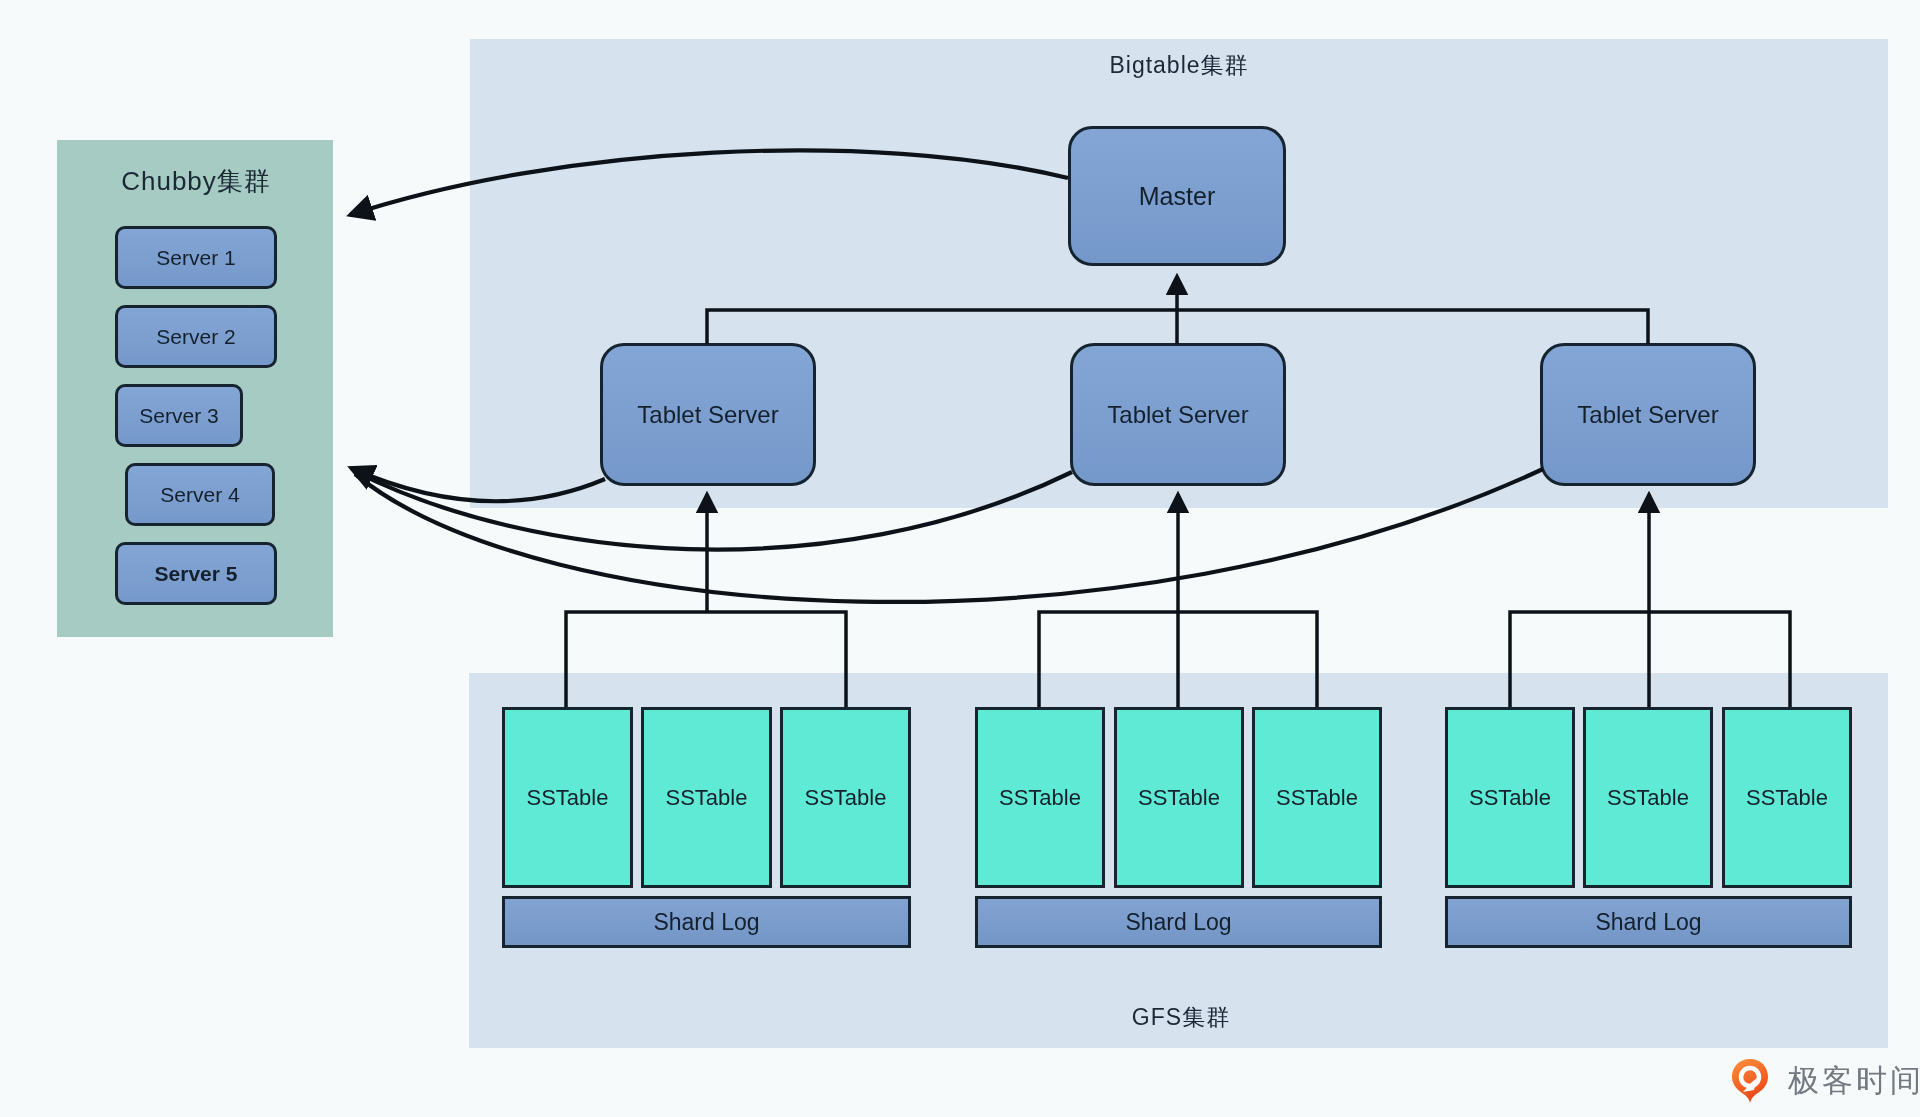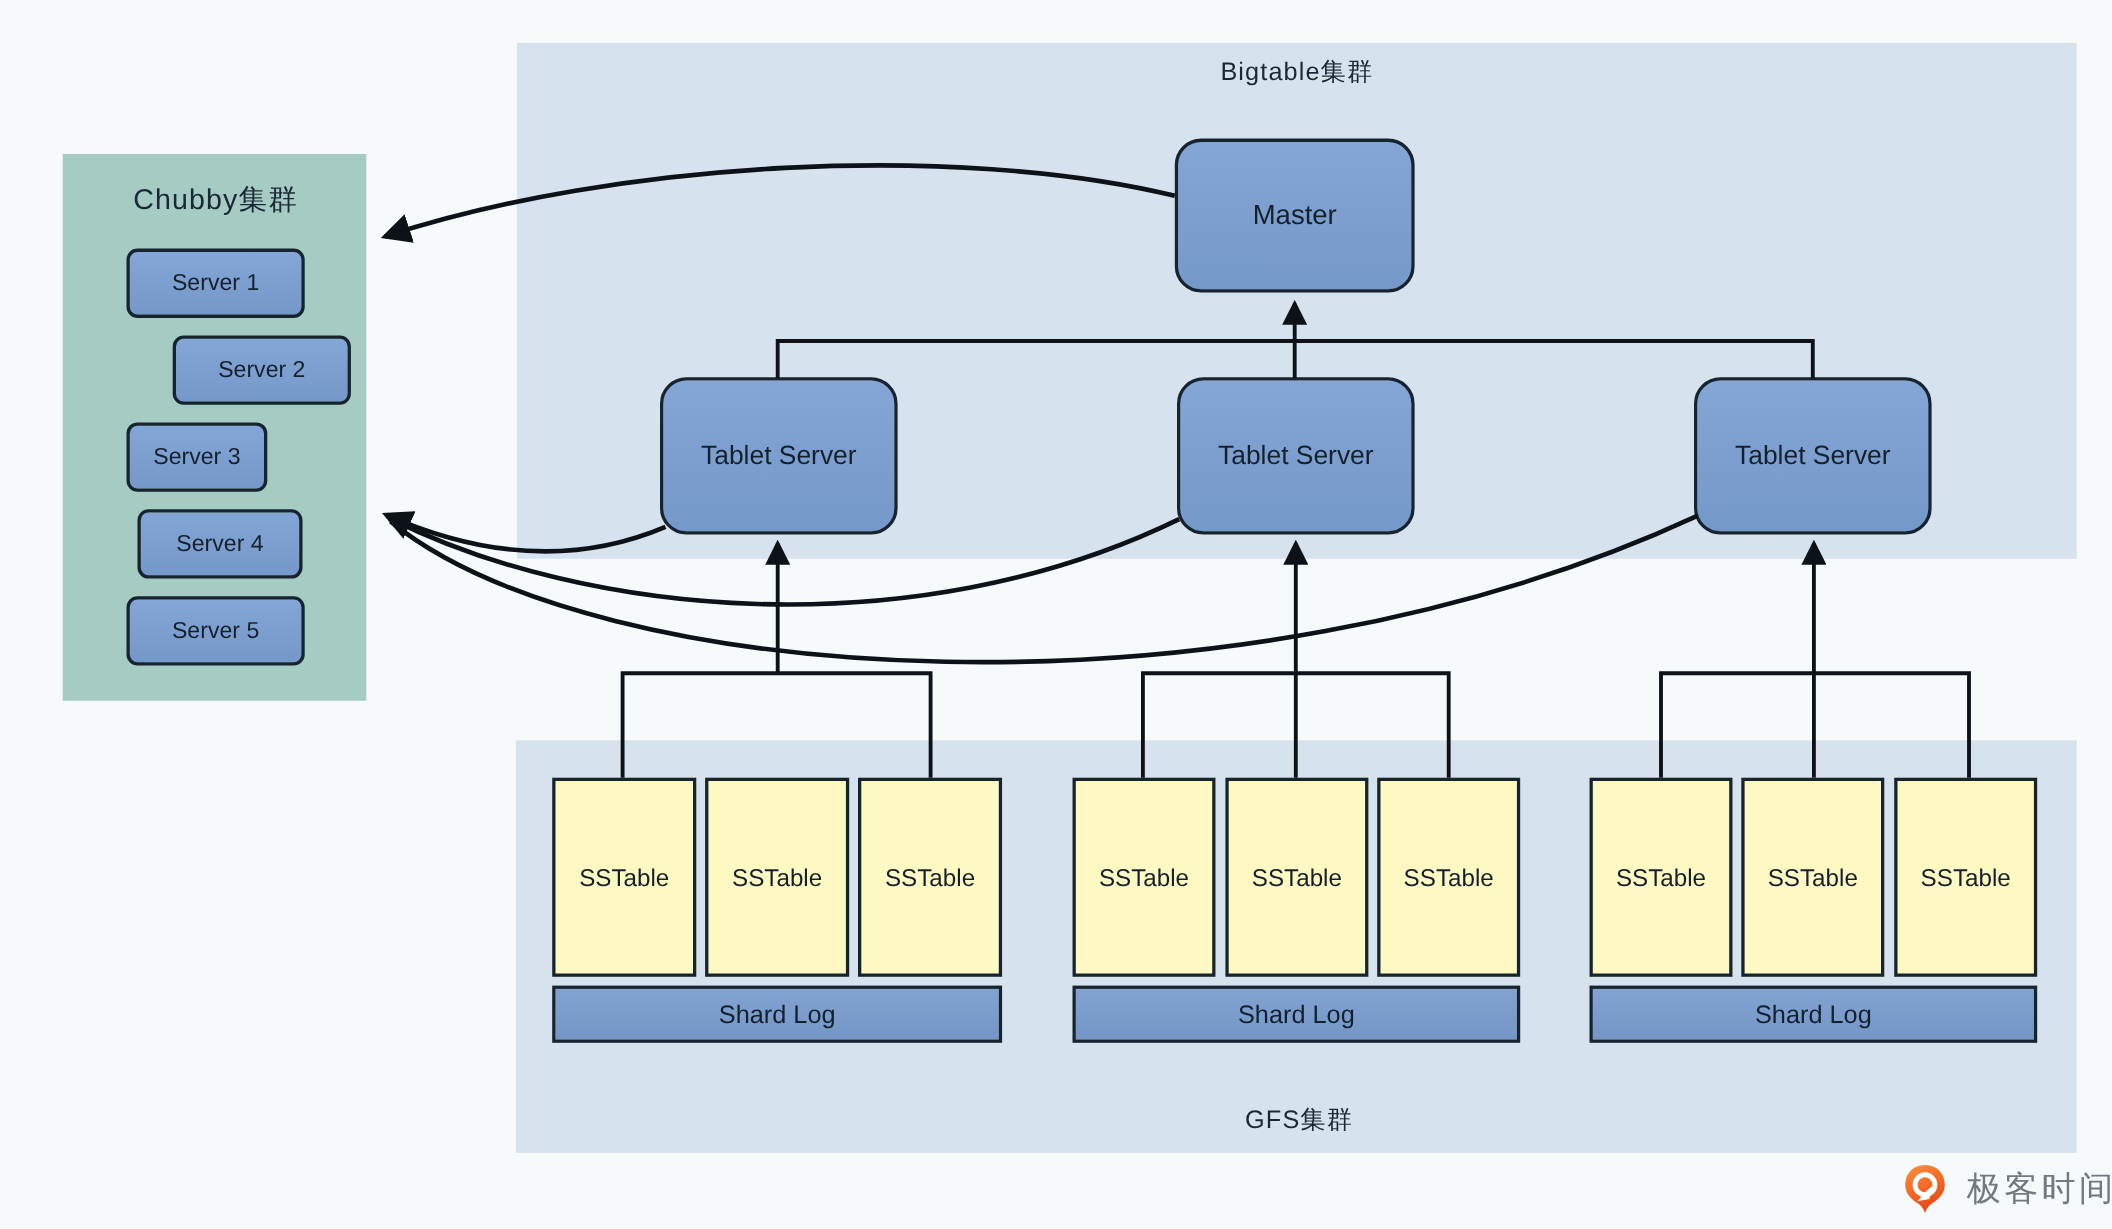--- a/index.html
+++ b/index.html
@@ -17,21 +17,21 @@
   }
   .node{
     position:absolute;display:flex;align-items:center;justify-content:center;
     background:linear-gradient(180deg,#84a6d6 0%,#7598ca 100%);
     border:3px solid #16242f;border-radius:24px;
     font-size:24px;color:#14202c;box-sizing:border-box;white-space:nowrap;text-align:right;
   }
   .node.small{border-radius:10px;font-size:21px;border-width:3px;}
   .sstable{
     position:absolute;display:flex;align-items:center;justify-content:center;
-    background:#fef9c3;border:3px solid #16242f;box-sizing:border-box;
+    background:#5eead4;border:3px solid #16242f;box-sizing:border-box;
     font-size:22px;color:#14202c;
   }
   .shardlog{
     position:absolute;display:flex;align-items:center;justify-content:center;
     background:linear-gradient(180deg,#82a3d2 0%,#7496c6 100%);
     border:3px solid #16242f;box-sizing:border-box;
     font-size:23px;color:#13202e;
   }
   #wires{position:absolute;left:0;top:0;pointer-events:none;}
   .logo{
@@ -46,24 +46,24 @@
 
   <div class="region" style="left:470px;top:39px;width:1418px;height:469px;"></div>
   <div class="region" style="left:469px;top:673px;width:1419px;height:375px;"></div>
   <div class="region chubby" style="left:57px;top:140px;width:276px;height:497px;"></div>
 
   <div class="region-title" style="left:1179px;top:50px;">Bigtable集群</div>
   <div class="region-title" style="left:196px;top:164px;font-size:26px;">Chubby集群</div>
   <div class="region-title" style="left:1181px;top:1002px;">GFS集群</div>
 
   <div class="node small" style="left:115px;top:226px;width:162px;height:63px;">Server 1</div>
-  <div class="node small" style="left:115px;top:305px;width:162px;height:63px;margin-left:42px;">Server 2</div>
+  <div class="node small" style="left:115px;top:305px;width:162px;height:63px;">Server 2</div>
   <div class="node small" style="left:115px;top:384px;width:128px;height:63px;">Server 3</div>
   <div class="node small" style="left:125px;top:463px;width:150px;height:63px;">Server 4</div>
-  <div class="node small" style="left:115px;top:542px;width:162px;height:63px;">Server 5</div>
+  <div class="node small" style="left:115px;top:542px;width:162px;height:63px;font-weight:bold;">Server 5</div>
 
   <div class="node" style="left:1068px;top:126px;width:218px;height:140px;font-size:25px;">Master</div>
 
   <div class="node" style="left:600px;top:343px;width:216px;height:143px;">Tablet Server</div>
   <div class="node" style="left:1070px;top:343px;width:216px;height:143px;">Tablet Server</div>
   <div class="node" style="left:1540px;top:343px;width:216px;height:143px;">Tablet Server</div>
 
   <div class="sstable" style="left:502px;top:707px;width:131px;height:181px;">SSTable</div>
   <div class="sstable" style="left:641px;top:707px;width:131px;height:181px;">SSTable</div>
   <div class="sstable" style="left:780px;top:707px;width:131px;height:181px;">SSTable</div>

